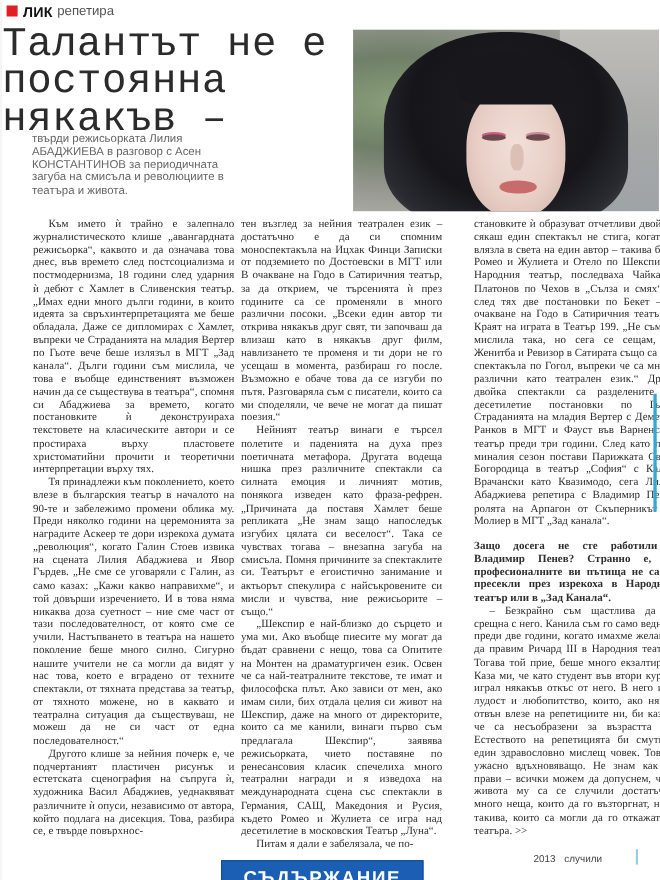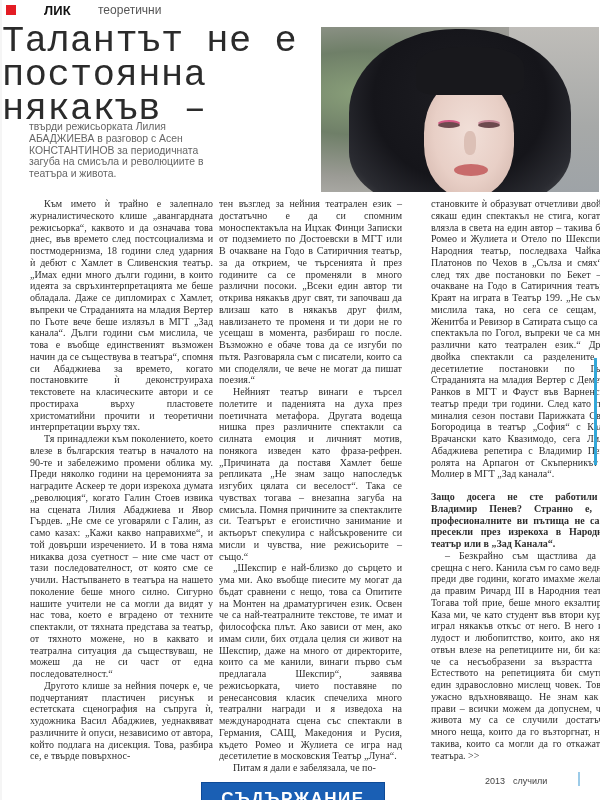--- a/index.html
+++ b/index.html
@@ -1,20 +1,20 @@
 <!DOCTYPE html>
 <html><head>
 <meta charset="utf-8">
 <style>
   html, body { margin: 0; padding: 0; }
   body {
     width: 600px; height: 800px; overflow: hidden; background: #ffffff;
     position: relative; font-family: "Liberation Serif", serif; color: #2a2a2a;
   }
-  .section-tag { position: absolute; left: 6px; top: 3px; height: 14px; display: flex; align-items: center; gap: 23px; }
+  .section-tag { position: absolute; left: 6px; top: 3px; height: 14px; display: flex; align-items: center; }
   .section-tag .sq { width: 10px; height: 10px; background: #e31d24; margin-right: 5px; }
   .section-tag .brand { font-family: "Liberation Sans", sans-serif; font-weight: bold; font-size: 13px; color: #111; letter-spacing: 0.2px; }
   .section-tag .sub { font-family: "Liberation Sans", sans-serif; font-size: 12px; color: #555; margin-left: 4px; }
 
   .headline {
     position: absolute; left: 2px; top: 24px; width: 300px;
     font-family: "Liberation Mono", monospace; font-size: 37px; line-height: 34px;
     color: #2b2b2b; letter-spacing: 0.5px; margin: 0; font-weight: normal;
   }
   .deck {
@@ -63,21 +63,21 @@
   .contents-btn span { display: block; text-align: center; color: #ffffff; font-family: "Liberation Sans", sans-serif; font-weight: bold; font-size: 17px; letter-spacing: 1.5px; margin-top: 6px; }
 </style>
 </head>
 <body>
 
 <div class="left-strip"></div>
 
 <div class="section-tag">
   <div class="sq"></div>
   <span class="brand">ЛИК</span>
-  <span class="sub">теоретични</span>
+  <span class="sub">репетира</span>
 </div>
 
 <h1 class="headline">Талантът не е постоянна някакъв –</h1>
 
 <div class="deck">твърди режисьорката Лилия АБАДЖИЕВА в разговор с Асен КОНСТАНТИНОВ за периодичната загуба на смисъла и революциите в театъра и живота.</div>
 
 <div class="photo" title="Портрет на Лилия Абаджиева">
   <div class="bg2"></div>
   <div class="hair"></div>
   <div class="face"></div>

